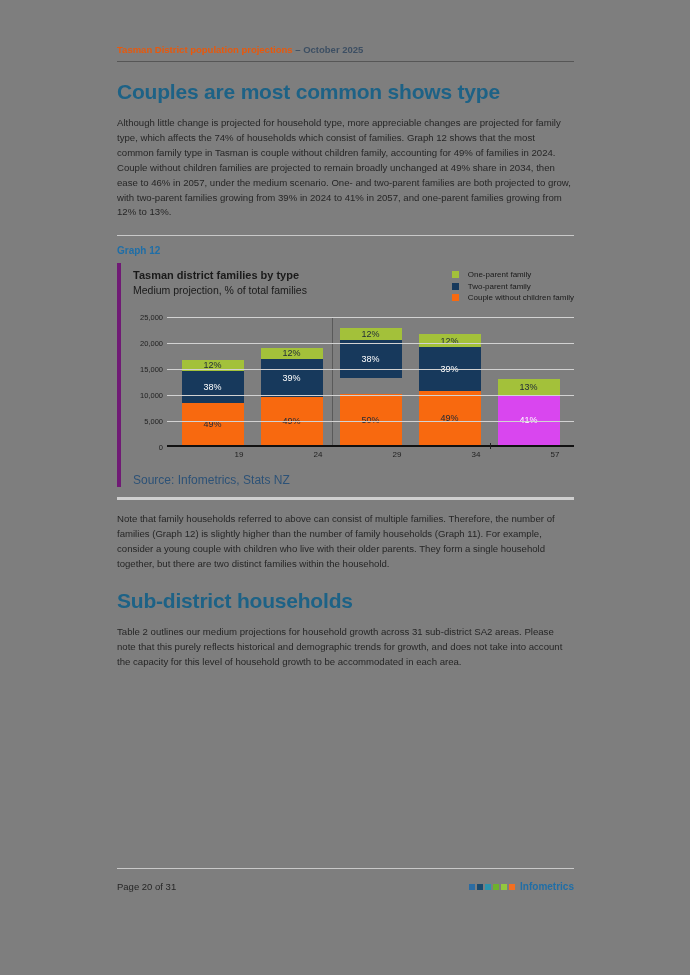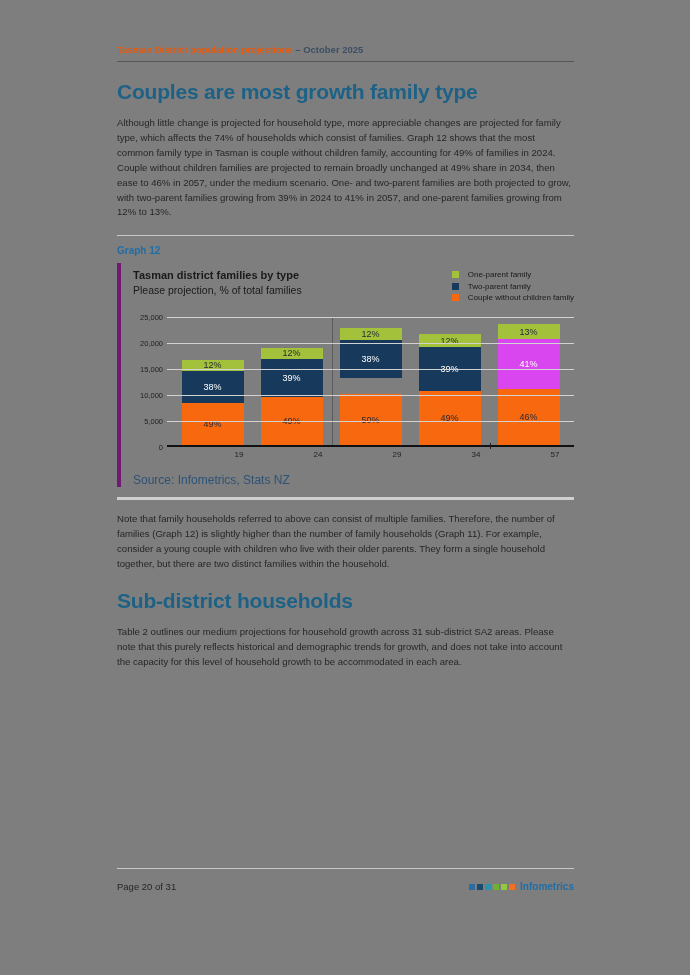--- a/index.html
+++ b/index.html
@@ -56,31 +56,31 @@
 </head>
 <body>
 
 <div class="content">
 
   <div class="doc-header">
     <span>Tasman District population projections</span><span class="date-part"> – October 2025</span>
   </div>
   <hr class="rule-dark">
 
-  <h1 class="section-heading">Couples are most growth family type</h1>
+  <h1 class="section-heading">Couples are most common shows type</h1>
   <p class="body-text">Although little change is projected for household type, more appreciable changes are projected for family type, which affects the 74% of households which consist of families. Graph 12 shows that the most common family type in Tasman is couple without children family, accounting for 49% of families in 2024. Couple without children families are projected to remain broadly unchanged at 49% share in 2034, then ease to 46% in 2057, under the medium scenario. One- and two-parent families are both projected to grow, with two-parent families growing from 39% in 2024 to 41% in 2057, and one-parent families growing from 12% to 13%.</p>
 
   <hr class="rule-light">
   <div class="graph-label">Graph 12</div>
 
   <div class="chart-block">
     <div class="chart-head">
       <div>
         <div class="chart-title">Tasman district families by type</div>
-        <div class="chart-subtitle">Please projection, % of total families</div>
+        <div class="chart-subtitle">Medium projection, % of total families</div>
       </div>
       <div class="legend" id="legend">
           <div class="legend-row">
             <span class="legend-swatch" style="background: rgb(163, 193, 58);"></span>
             <span>One-parent family</span>
           </div>
           <div class="legend-row">
             <span class="legend-swatch" style="background: rgb(23, 57, 92);"></span>
             <span>Two-parent family</span>
           </div>
@@ -120,21 +120,20 @@
               <div class="seg" style="height: 50.44px; background: rgb(248, 105, 15); color: rgb(31, 41, 55); margin-top: 16px;">50%</div>
             </div>
             <div class="bar">
               <div class="seg" style="height: 13.2912px; background: rgb(163, 193, 58); color: rgb(31, 41, 55);">12%</div>
               <div class="seg" style="height: 43.1964px; background: rgb(23, 57, 92); color: rgb(255, 255, 255);">39%</div>
               <div class="seg" style="height: 54.2724px; background: rgb(248, 105, 15); color: rgb(31, 41, 55);">49%</div>
             </div>
             <div class="bar">
               <div class="seg" style="height: 15.7508px; background: rgb(163, 193, 58); color: rgb(31, 41, 55);">13%</div>
               <div class="seg" style="height: 49.6756px; background: #d946ef; color: rgb(255, 255, 255);">41%</div>
-              <div class="seg" style="height: 55.7336px; background: rgb(248, 105, 15); color: rgb(31, 41, 55);">46%</div>
             </div>
           </div>
           <div class="divider" style="left: 165px;"></div>
           <div class="axis-tick" style="left: 323px;"></div>
         </div>
       <div class="xlabels" id="xlabels">
           <div class="xlabel">19</div>
           <div class="xlabel">24</div>
           <div class="xlabel">29</div>
           <div class="xlabel">34</div>

